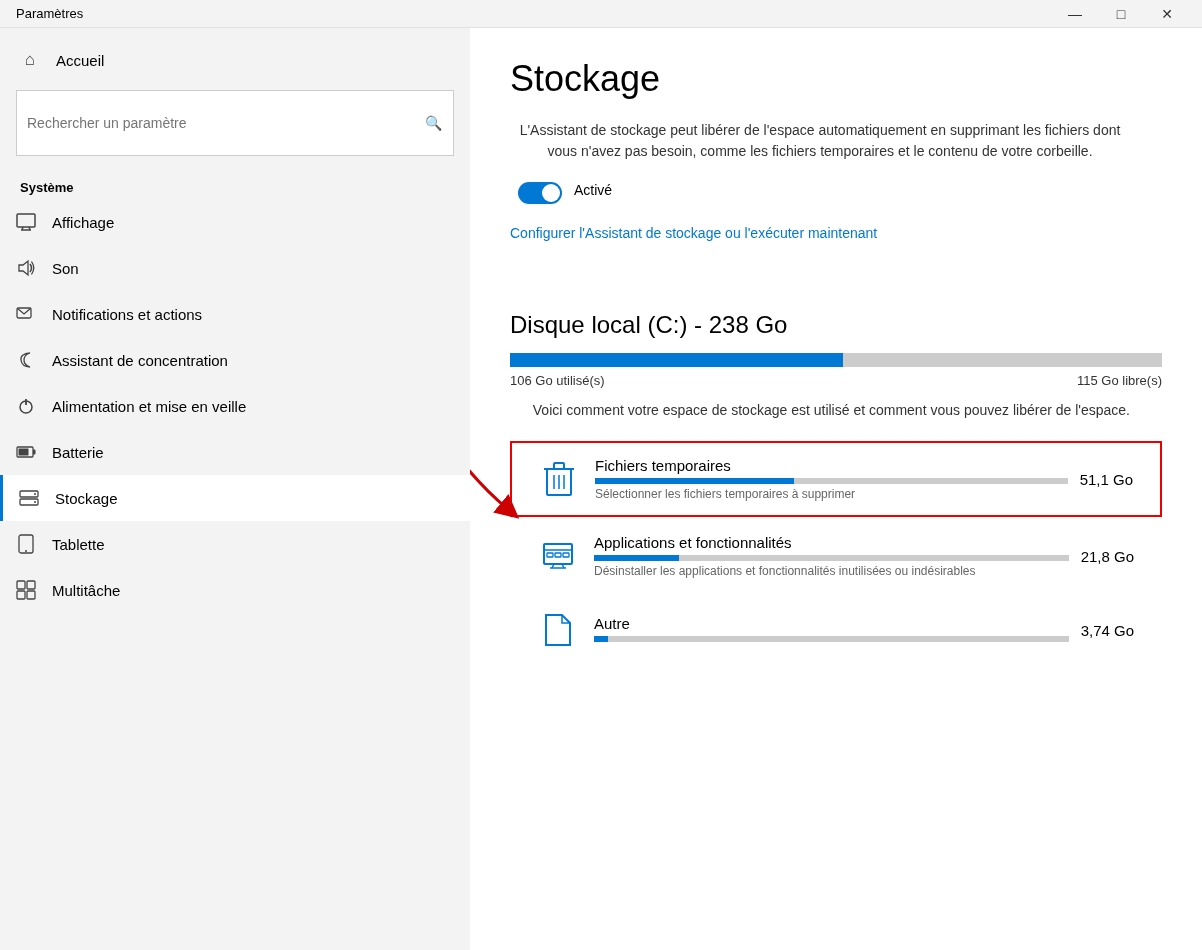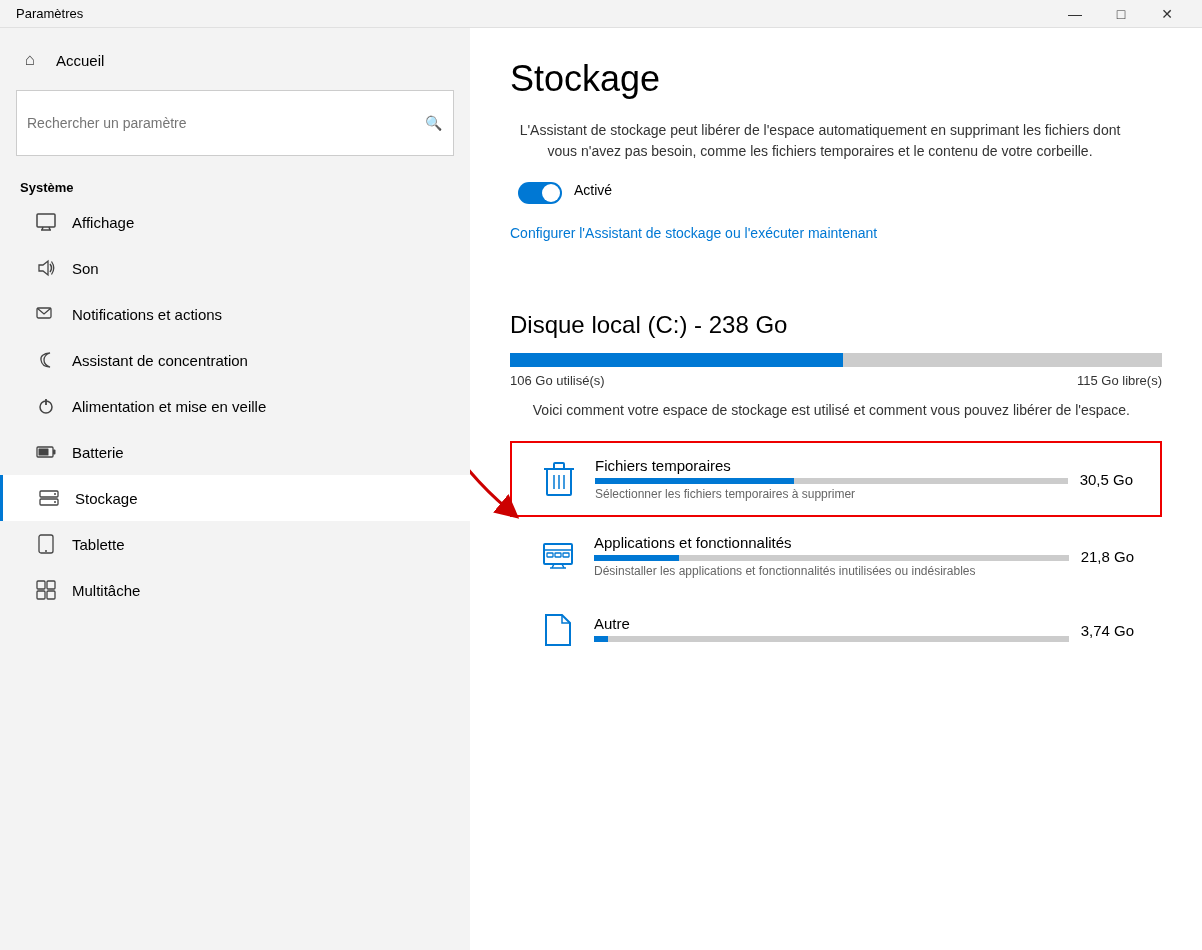--- a/index.html
+++ b/index.html
@@ -97,21 +97,21 @@
       font-size: 13px;
       font-weight: 700;
       color: #000000;
       padding: 8px 20px 4px 20px;
     }
 
     .nav-item {
       display: flex;
       align-items: center;
       gap: 16px;
-      padding: 13px 36px;
+      padding: 13px 16px;
       cursor: pointer;
       font-size: 15px;
       color: #000;
       position: relative;
     }
     .nav-item.active {
       background: #fff;
       border-left: 3px solid #0078d4;
     }
     .nav-item.active .nav-label { font-weight: 400; }
@@ -470,21 +470,21 @@
             <line x1="21" y1="14" x2="21" y2="28" stroke="#0078d4" stroke-width="1.5"></line>
           </svg>
         </div>
         <div class="storage-item-info">
           <div class="storage-item-name">Fichiers temporaires</div>
           <div class="storage-item-bar">
             <div class="storage-item-bar-fill" style="width:42%;"></div>
           </div>
           <div class="storage-item-sub">Sélectionner les fichiers temporaires à supprimer</div>
         </div>
-        <div class="storage-item-size">30,5 Go</div>
+        <div class="storage-item-size">51,1 Go</div>
       </div>
 
       <div class="storage-item">
         <div class="storage-item-icon">
           <svg width="32" height="32" viewBox="0 0 32 32" fill="none">
             <rect x="2" y="4" width="28" height="20" rx="1" stroke="#0078d4" stroke-width="2" fill="none"></rect>
             <line x1="2" y1="10" x2="30" y2="10" stroke="#0078d4" stroke-width="1.5"></line>
             <rect x="5" y="13" width="6" height="4" rx="0.5" stroke="#0078d4" stroke-width="1.3" fill="none"></rect>
             <rect x="13" y="13" width="6" height="4" rx="0.5" stroke="#0078d4" stroke-width="1.3" fill="none"></rect>
             <rect x="21" y="13" width="6" height="4" rx="0.5" stroke="#0078d4" stroke-width="1.3" fill="none"></rect>

